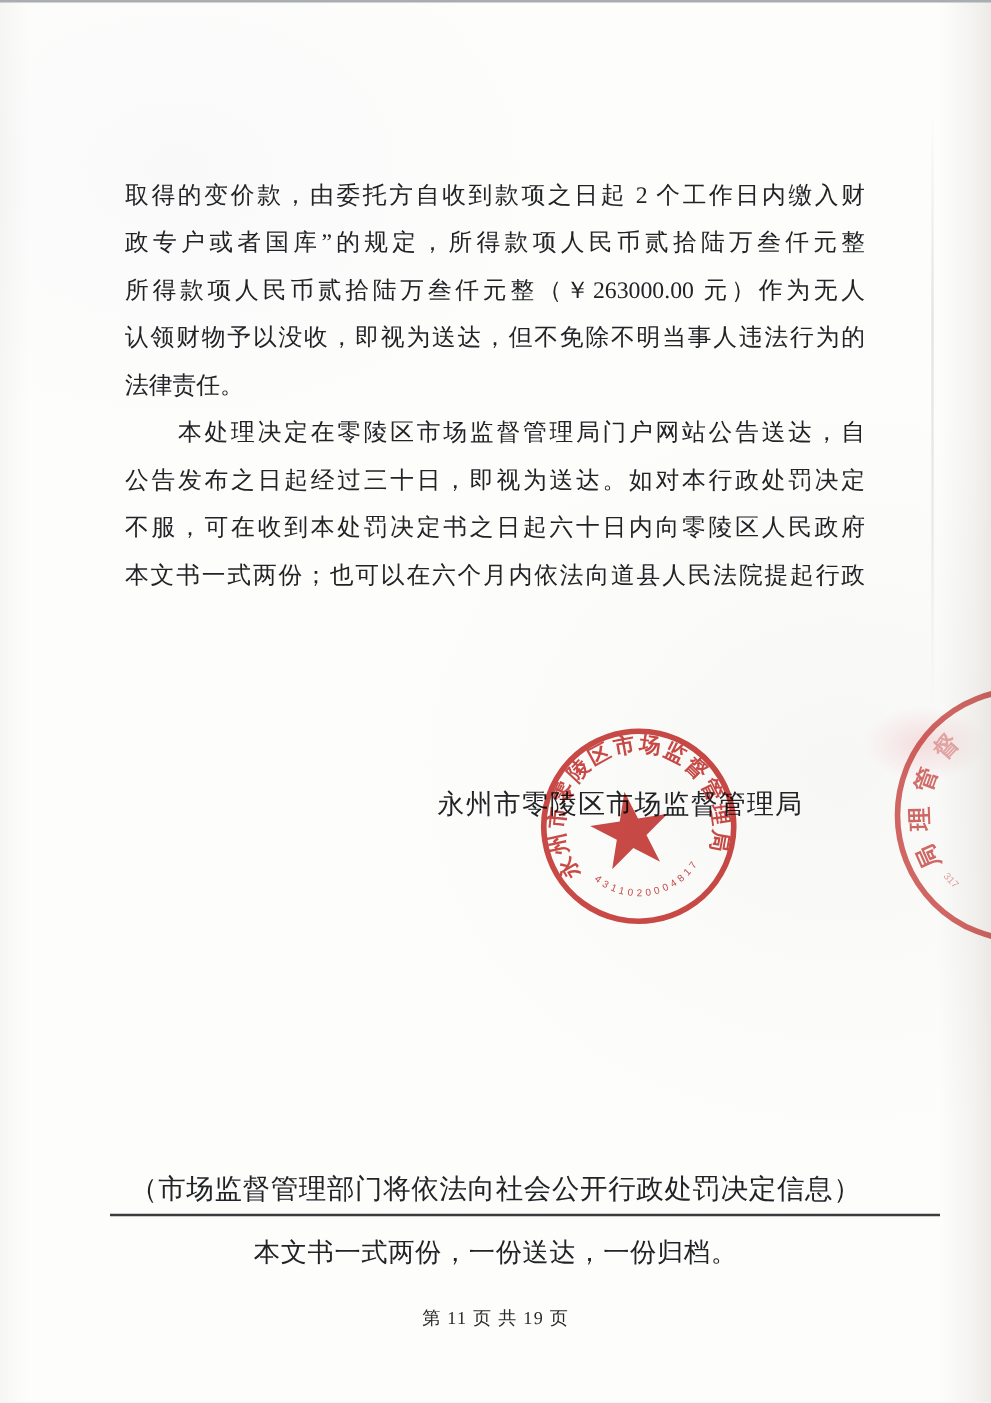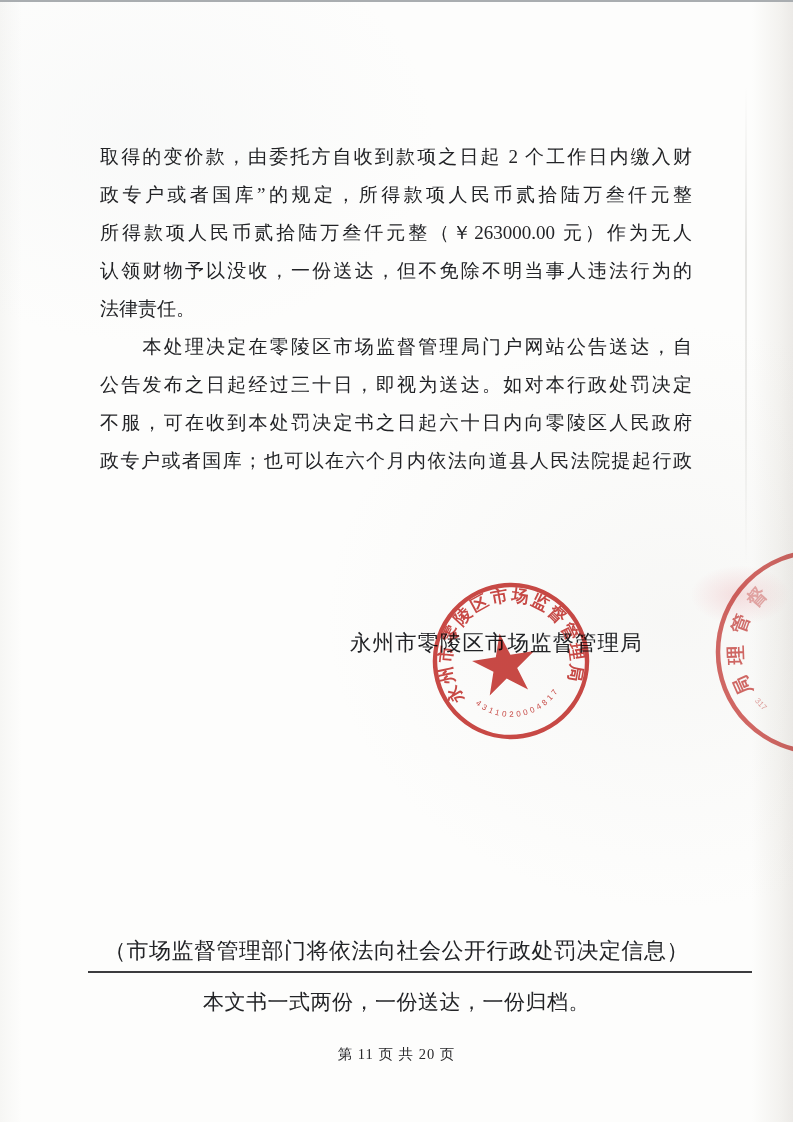--- a/index.html
+++ b/index.html
@@ -89,26 +89,26 @@
 <div class="page">
 
   <div class="scan-topline"></div>
   <div class="crease"></div>
   <div class="smudge"></div>
 
   <div class="body-text" id="bodyText">
       <div class="line j">取得的变价款，由委托方自收到款项之日起 2 个工作日内缴入财</div>
       <div class="line j">政专户或者国库”的规定，所得款项人民币贰拾陆万叁仟元整</div>
       <div class="line j">所得款项人民币贰拾陆万叁仟元整（￥263000.00 元）作为无人</div>
-      <div class="line j">认领财物予以没收，一份送达，但不免除不明当事人违法行为的</div>
+      <div class="line j">认领财物予以没收，即视为送达，但不免除不明当事人违法行为的</div>
       <div class="line">法律责任。</div>
       <div class="line j">　　本处理决定在零陵区市场监督管理局门户网站公告送达，自</div>
       <div class="line j">公告发布之日起经过三十日，即视为送达。如对本行政处罚决定</div>
       <div class="line j">不服，可在收到本处罚决定书之日起六十日内向零陵区人民政府</div>
-      <div class="line j">政专户或者国库；也可以在六个月内依法向道县人民法院提起行政</div>
+      <div class="line j">本文书一式两份；也可以在六个月内依法向道县人民法院提起行政</div>
     </div>
 
   <div class="signature">永州市零陵区市场监督管理局</div>
 
   <svg class="seal" viewBox="0 0 170 170" xmlns="http://www.w3.org/2000/svg">
     <circle cx="85" cy="85" r="76" fill="none" stroke-width="4.5" stroke="#c5332f"></circle>
     <polygon points="78,56 85.4,78.8 109.4,78.8 90,92.9 97.4,115.7 78,101.6 58.6,115.7 66,92.9 46.6,78.8 70.6,78.8" fill="#c5332f"></polygon>
     <defs>
       <path id="sealArc" d="M 33 115 A 60 60 0 1 1 137 115" fill="none"></path>
       <path id="codeArc" d="M 36.5 113 A 56 56 0 0 0 133.5 113" fill="none"></path>
@@ -126,15 +126,15 @@
     <text class="edge-char" opacity="0.45" x="66.5" y="61.1" transform="rotate(-48 66.5 61.1)" text-anchor="middle" fill="#c5332f">督</text>
     <text class="edge-char" opacity="0.85" x="51.6" y="86" transform="rotate(-70 51.6 86)" text-anchor="middle" fill="#c5332f">管</text>
     <text class="edge-char" opacity="0.9" x="47.1" y="114.7" transform="rotate(-92 47.1 114.7)" text-anchor="middle" fill="#c5332f">理</text>
     <text class="edge-char" opacity="0.9" x="53.6" y="142.9" transform="rotate(-114 53.6 142.9)" text-anchor="middle" fill="#c5332f">局</text>
     <text class="edge-code" opacity="0.55" x="64" y="166" transform="rotate(47 64 166)" text-anchor="middle" fill="#c5332f">317</text>
   </svg>
 
   <div class="footnote">（市场监督管理部门将依法向社会公开行政处罚决定信息）</div>
   <div class="divider"></div>
   <div class="distribution">本文书一式两份，一份送达，一份归档。</div>
-  <div class="page-number">第 11 页 共 20 页</div>
+  <div class="page-number">第 11 页 共 19 页</div>
 
 </div>
 
 </body></html>

